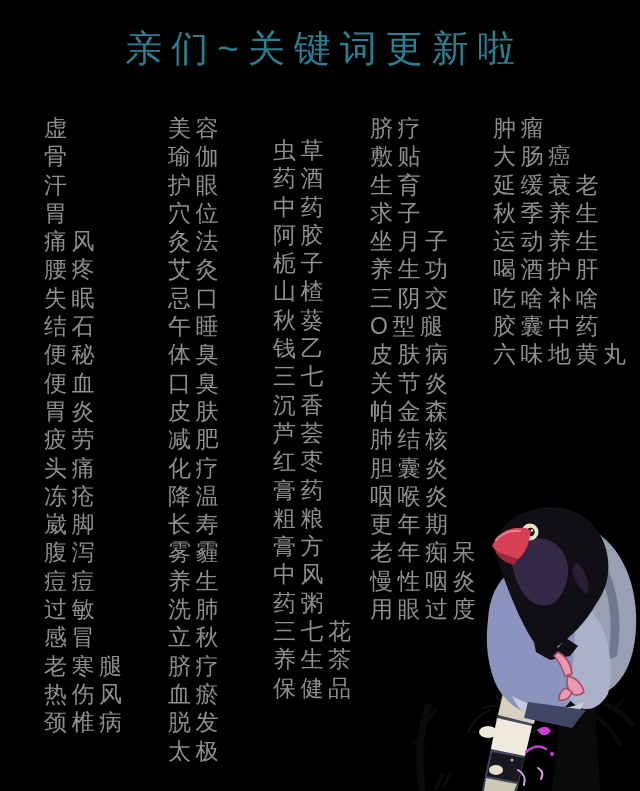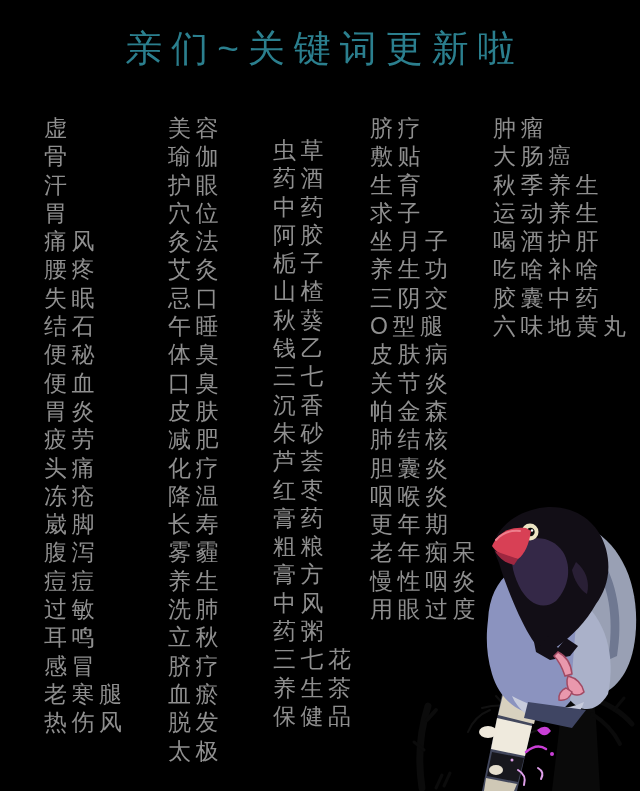--- a/index.html
+++ b/index.html
@@ -65,24 +65,24 @@
         <div class="word">便秘</div>
         <div class="word">便血</div>
         <div class="word">胃炎</div>
         <div class="word">疲劳</div>
         <div class="word">头痛</div>
         <div class="word">冻疮</div>
         <div class="word">崴脚</div>
         <div class="word">腹泻</div>
         <div class="word">痘痘</div>
         <div class="word">过敏</div>
-        <div class="word">耳鸣</div>
         <div class="word">感冒</div>
         <div class="word">老寒腿</div>
         <div class="word">热伤风</div>
+        <div class="word">颈椎病</div>
       </div>
       <div class="col">
         <div class="word">美容</div>
         <div class="word">瑜伽</div>
         <div class="word">护眼</div>
         <div class="word">穴位</div>
         <div class="word">灸法</div>
         <div class="word">艾灸</div>
         <div class="word">忌口</div>
         <div class="word">午睡</div>
@@ -106,21 +106,20 @@
         <div class="word">虫草</div>
         <div class="word">药酒</div>
         <div class="word">中药</div>
         <div class="word">阿胶</div>
         <div class="word">栀子</div>
         <div class="word">山楂</div>
         <div class="word">秋葵</div>
         <div class="word">钱乙</div>
         <div class="word">三七</div>
         <div class="word">沉香</div>
-        <div class="word">朱砂</div>
         <div class="word">芦荟</div>
         <div class="word">红枣</div>
         <div class="word">膏药</div>
         <div class="word">粗粮</div>
         <div class="word">膏方</div>
         <div class="word">中风</div>
         <div class="word">药粥</div>
         <div class="word">三七花</div>
         <div class="word">养生茶</div>
         <div class="word">保健品</div>
@@ -141,20 +140,21 @@
         <div class="word">胆囊炎</div>
         <div class="word">咽喉炎</div>
         <div class="word">更年期</div>
         <div class="word">老年痴呆</div>
         <div class="word">慢性咽炎</div>
         <div class="word">用眼过度</div>
       </div>
       <div class="col">
         <div class="word">肿瘤</div>
         <div class="word">大肠癌</div>
+        <div class="word">延缓衰老</div>
         <div class="word">秋季养生</div>
         <div class="word">运动养生</div>
         <div class="word">喝酒护肝</div>
         <div class="word">吃啥补啥</div>
         <div class="word">胶囊中药</div>
         <div class="word">六味地黄丸</div>
       </div>
     </div>
 
   <svg class="bird" viewBox="0 0 240 321" xmlns="http://www.w3.org/2000/svg">

